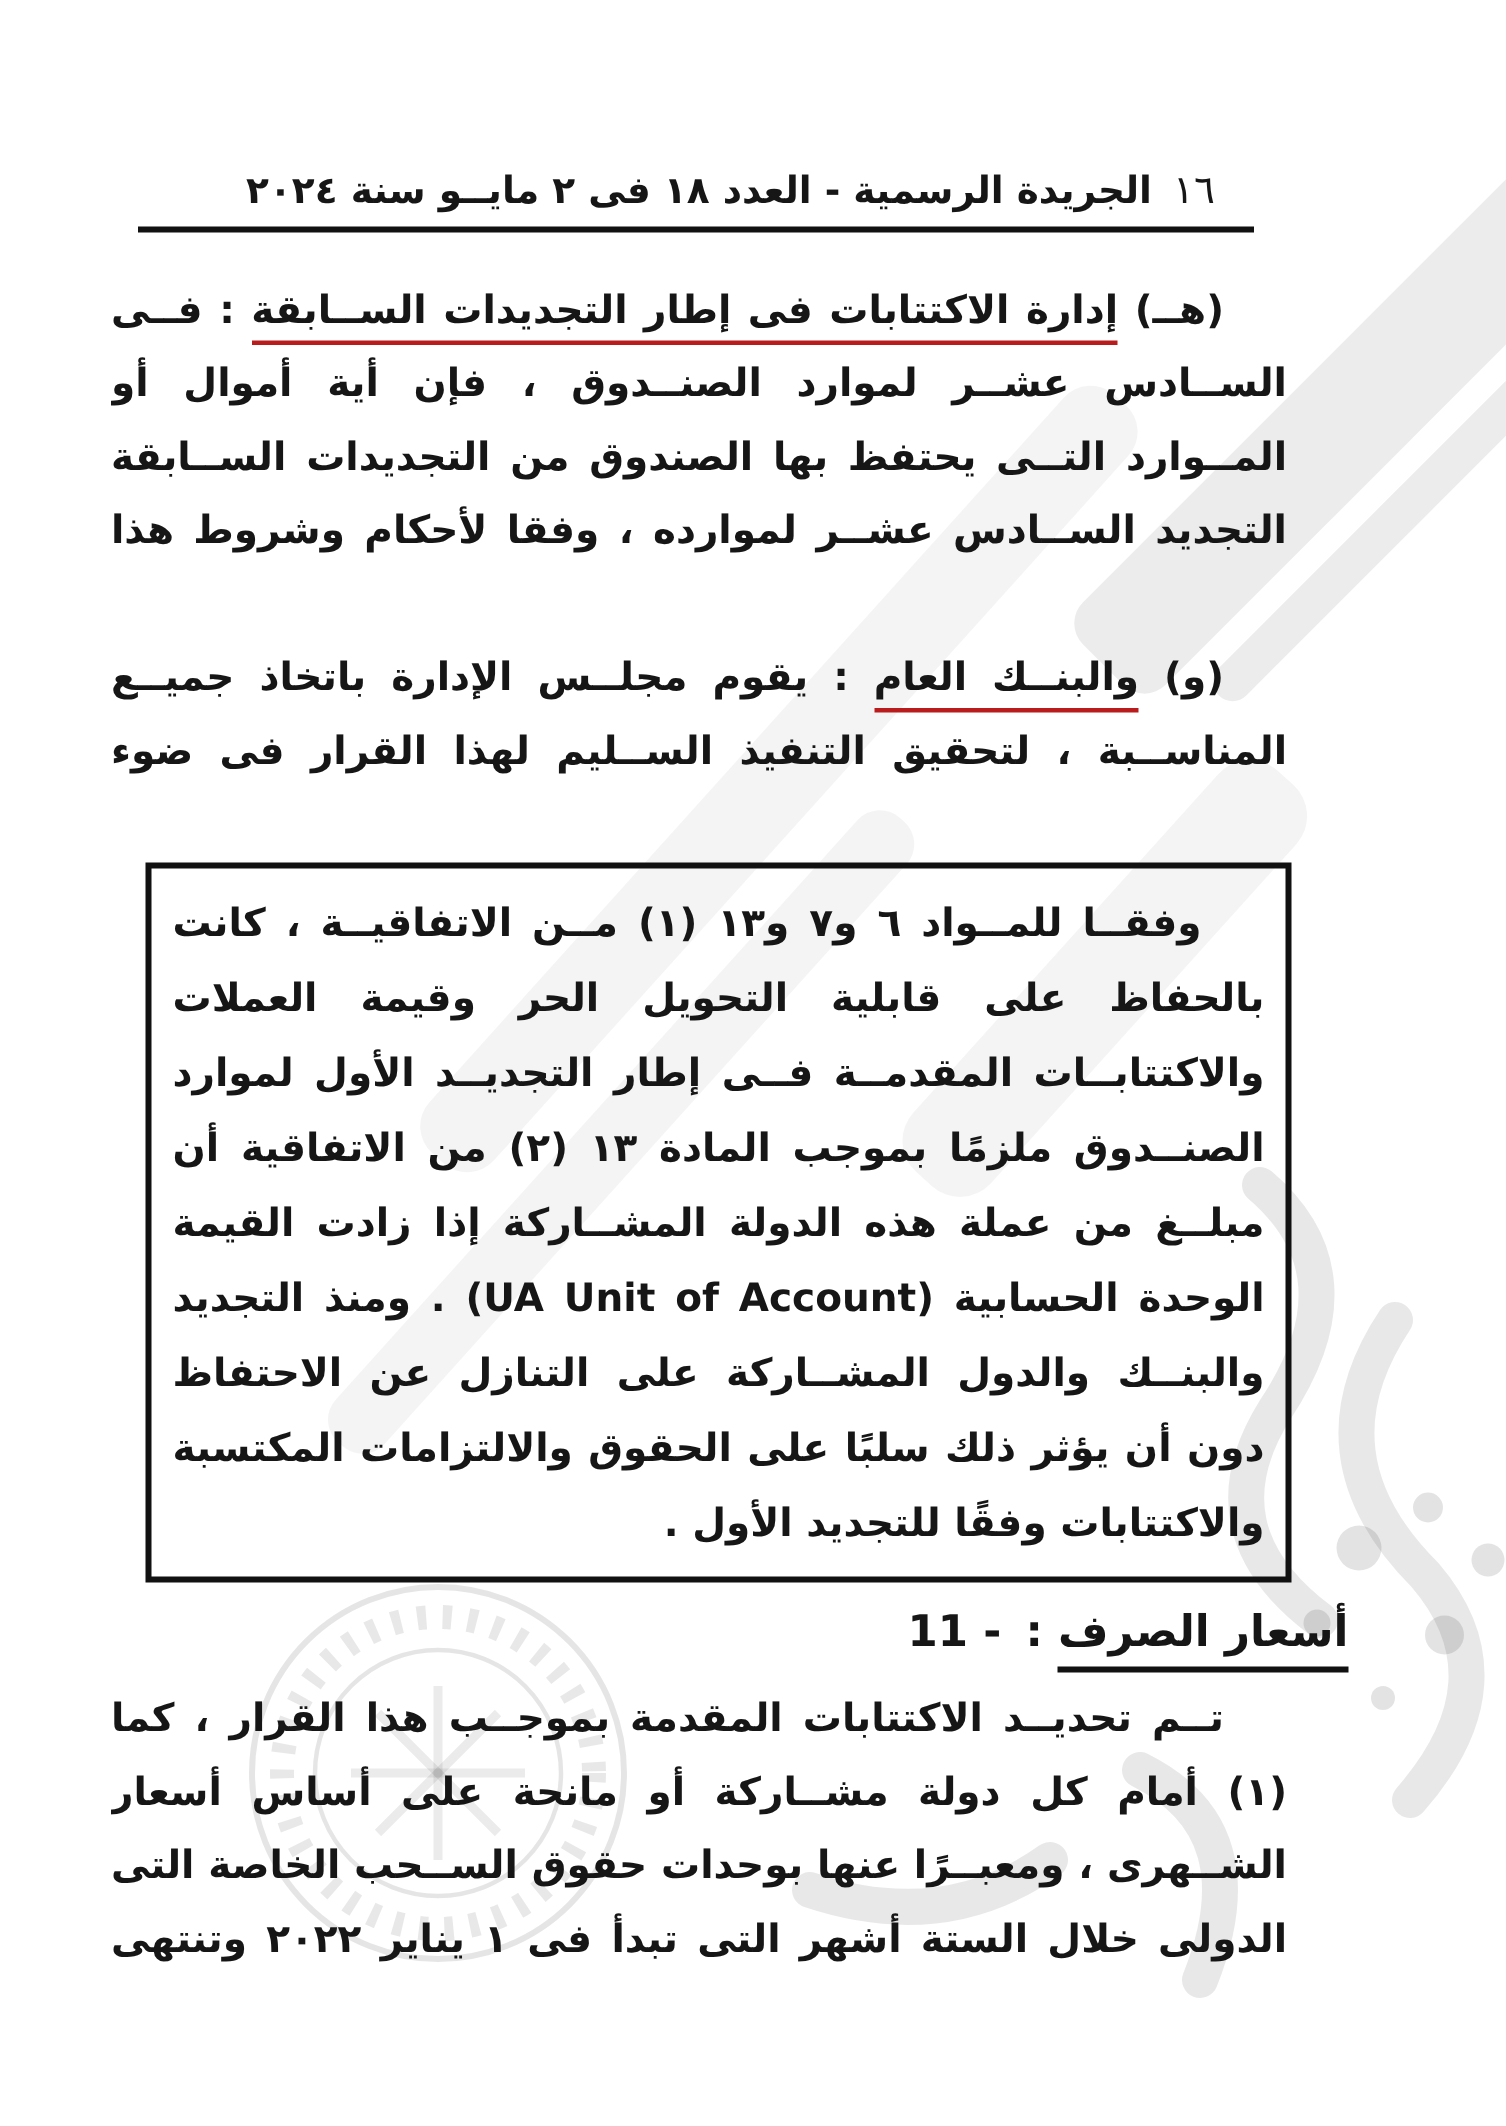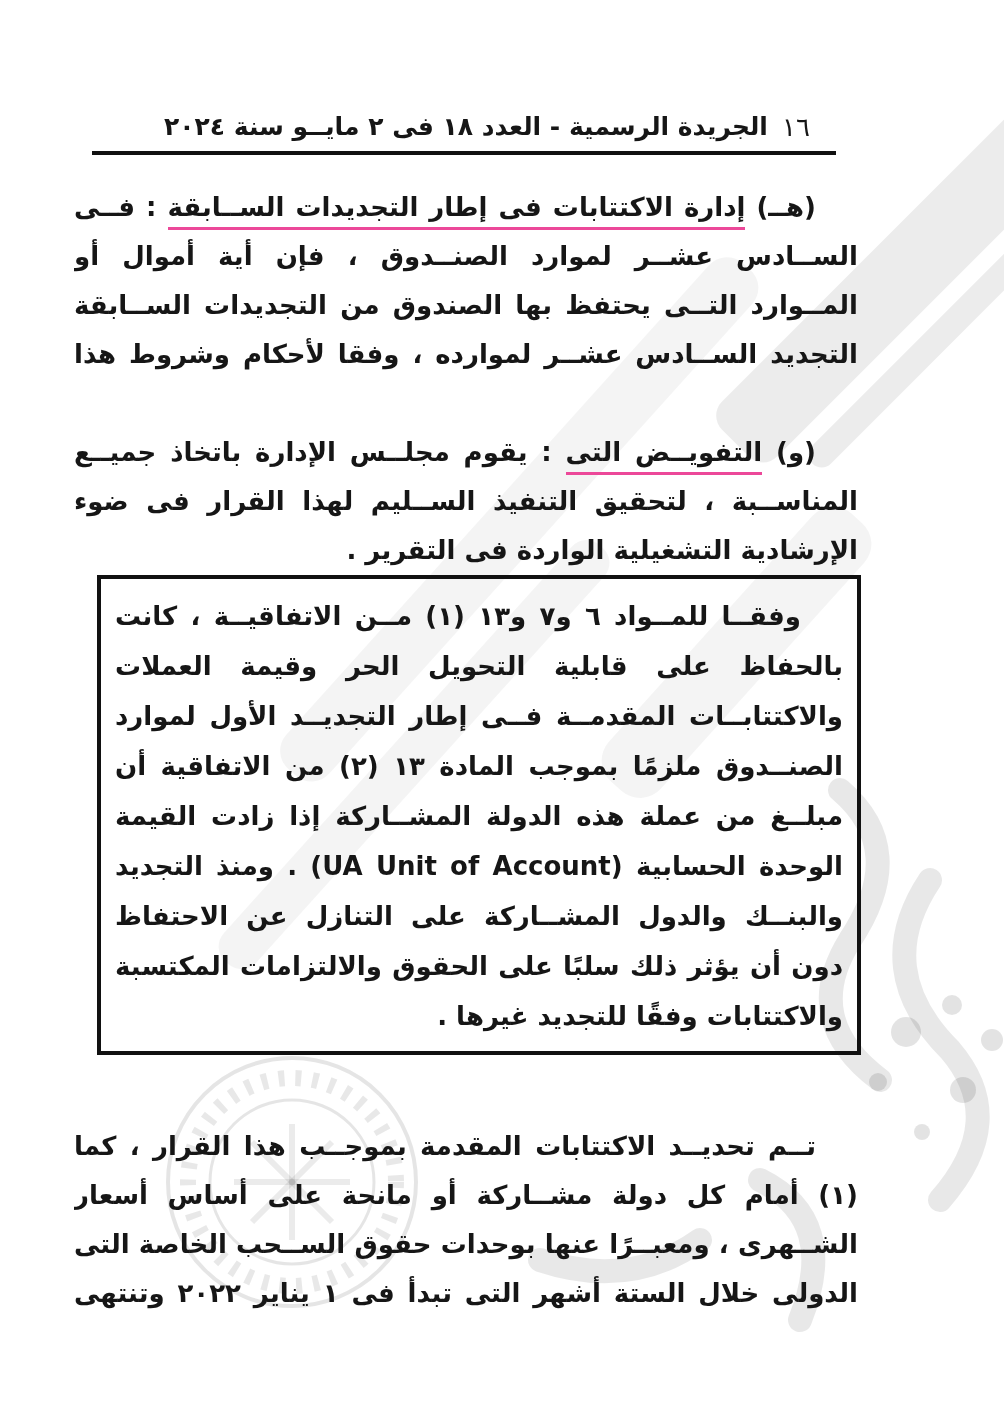--- a/index.html
+++ b/index.html
@@ -32,21 +32,21 @@
     direction:rtl;font-weight:bold;font-size:26px;
     text-align:justify;
   }
   .ln{
     height:49px;line-height:49px;overflow:hidden;
     text-align:justify;text-align-last:justify;
     white-space:normal;
   }
   .ln.last{text-align-last:right;}
   .ln.ind{padding-right:42px;}
-  .u{border-bottom:3px solid #ec4899;padding-bottom:5px;}
+  .u{border-bottom:3px solid #b91c1c;padding-bottom:5px;}
 
   .p-ha{top:183px;}
   .p-waw{top:428px;}
 
   .box{
     position:absolute;top:575px;left:133px;width:764px;height:480px;
     box-sizing:border-box;border:4px solid #111;
     padding:12px 14px 10px 14px;
     direction:rtl;font-weight:bold;font-size:26px;
   }
@@ -124,37 +124,39 @@
     <div class="rule"></div>
 
     <div class="block p-ha">
       <div class="ln ind"><span>(هــ) </span><span class="u">إدارة الاكتتابات فى إطار التجديدات الســابقة</span><span> : فــى تاريخ نفاذ التجديد</span></div>
       <div class="ln">الســادس عشــر لموارد الصنــدوق ، فإن أية أموال أو إيــرادات أو أصول أو غيرها من</div>
       <div class="ln">المــوارد التــى يحتفظ بها الصندوق من التجديدات الســابقة ســيتم إدارتها فى إطار</div>
       <div class="ln">التجديد الســادس عشــر لموارده ، وفقا لأحكام وشروط هذا التجديد ويصرح للصندوق</div>
     </div>
 
     <div class="block p-waw">
-      <div class="ln ind"><span>(و) </span><span class="u">التفويــض التى</span><span> : يقوم مجلــس الإدارة باتخاذ جميــع التدابير الضرورية أو</span></div>
+      <div class="ln ind"><span>(و) </span><span class="u">والبنــك العام</span><span> : يقوم مجلــس الإدارة باتخاذ جميــع التدابير الضرورية أو</span></div>
       <div class="ln">المناســبة ، لتحقيق التنفيذ الســليم لهذا القرار فى ضوء أهداف السياسات والمبادئ</div>
-      <div class="ln last">الإرشادية التشغيلية الواردة فى التقرير .</div>
     </div>
 
     <div class="box">
       <div class="ln ind">وفقــا للمــواد ٦ و٧ و١٣ (١) مــن الاتفاقيــة ، كانت الدول المشــاركة تلتزم</div>
       <div class="ln">بالحفاظ على قابلية التحويل الحر وقيمة العملات المســتخدمة لاكتتاباتها الأولية،</div>
       <div class="ln">والاكتتابــات المقدمــة فــى إطار التجديــد الأول لموارد الصنــدوق . وبالمثل ، كان</div>
       <div class="ln">الصنــدوق ملزمًا بموجب المادة ١٣ (٢) من الاتفاقية أن يعيد إلى الدولة المشــاركة</div>
       <div class="ln">مبلــغ من عملة هذه الدولة المشــاركة إذا زادت القيمة الاســمية لهــذه العملة مقابل</div>
       <div class="ln">الوحدة الحسابية (UA Unit of Account) . ومنذ التجديد الثانى ، وافق الصندوق</div>
       <div class="ln">والبنــك والدول المشــاركة على التنازل عن الاحتفاظ بشــروط القيمة عن كل تجديد</div>
       <div class="ln">دون أن يؤثر ذلك سلبًا على الحقوق والالتزامات المكتسبة بموجب الاكتتابات الأولية</div>
-      <div class="ln last">والاكتتابات وفقًا للتجديد غيرها .</div>
+      <div class="ln last">والاكتتابات وفقًا للتجديد الأول .</div>
     </div>
 
+    <div class="heading">
+      <span class="h-num">11 - </span><span dir="rtl"><span class="u2">أسعار الصرف</span><span> :</span></span>
+    </div>
 
     <div class="block p-rates">
       <div class="ln ind">تــم تحديــد الاكتتابات المقدمة بموجــب هذا القرار ، كما هــو مبين فى الملحق</div>
       <div class="ln">(١) أمام كل دولة مشــاركة أو مانحة على أساس أسعار الصرف اليومية ، والمتوسط</div>
       <div class="ln">الشــهرى ، ومعبــرًا عنها بوحدات حقوق الســحب الخاصة التى أعلنهــا صندوق النقد</div>
       <div class="ln">الدولى خلال الستة أشهر التى تبدأ فى ١ يناير ٢٠٢٢ وتنتهى فى ٣٠ يونيو ٢٠٢٢</div>
     </div>
 
   </div>
 </div>

